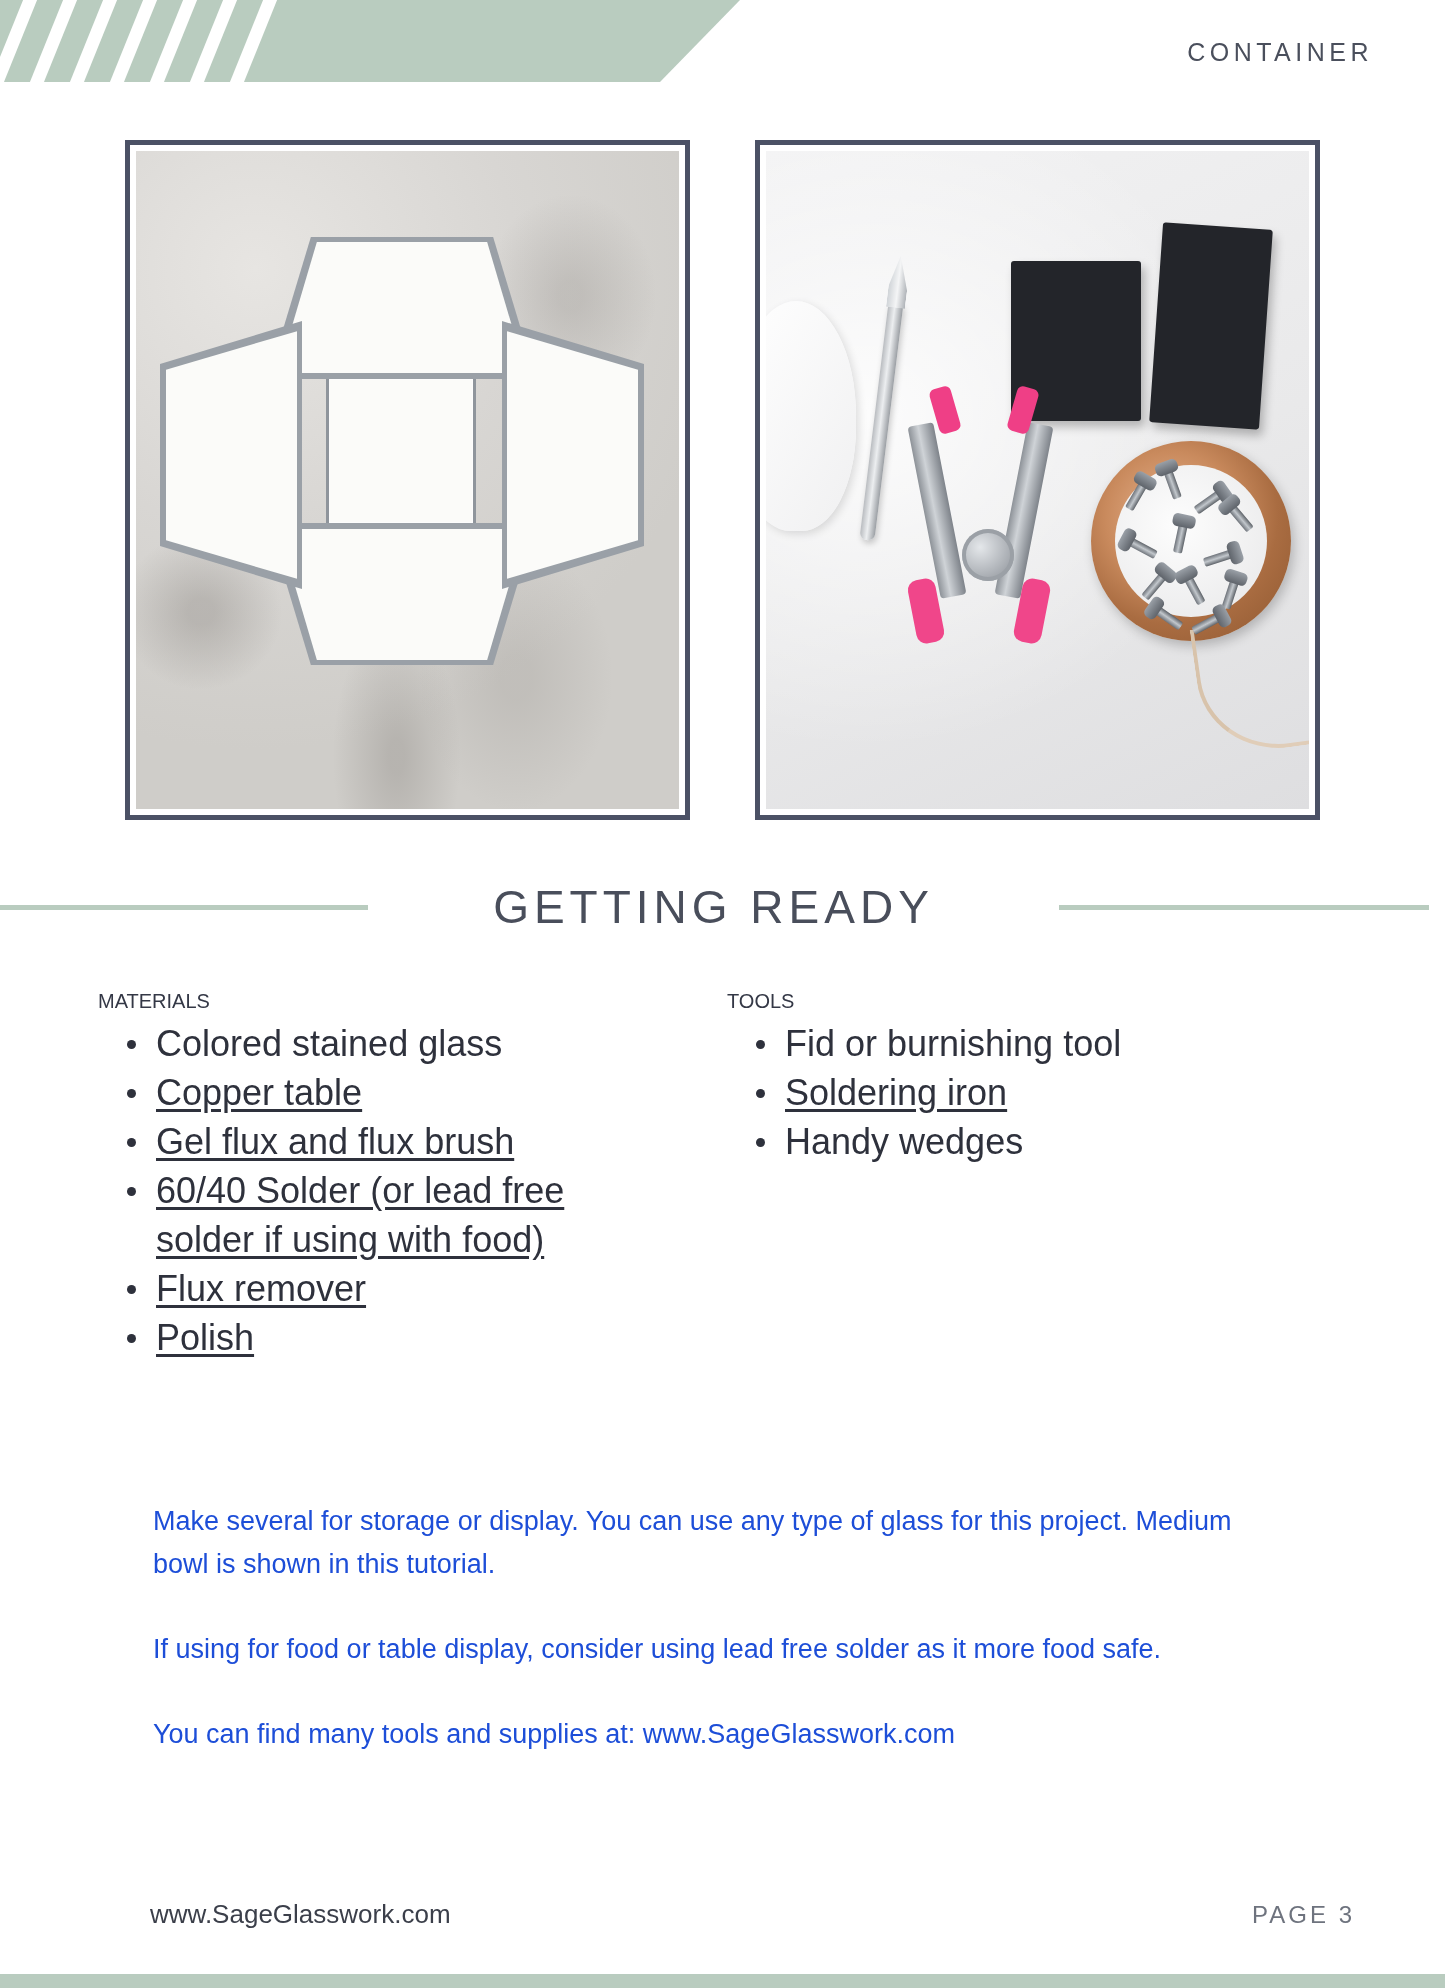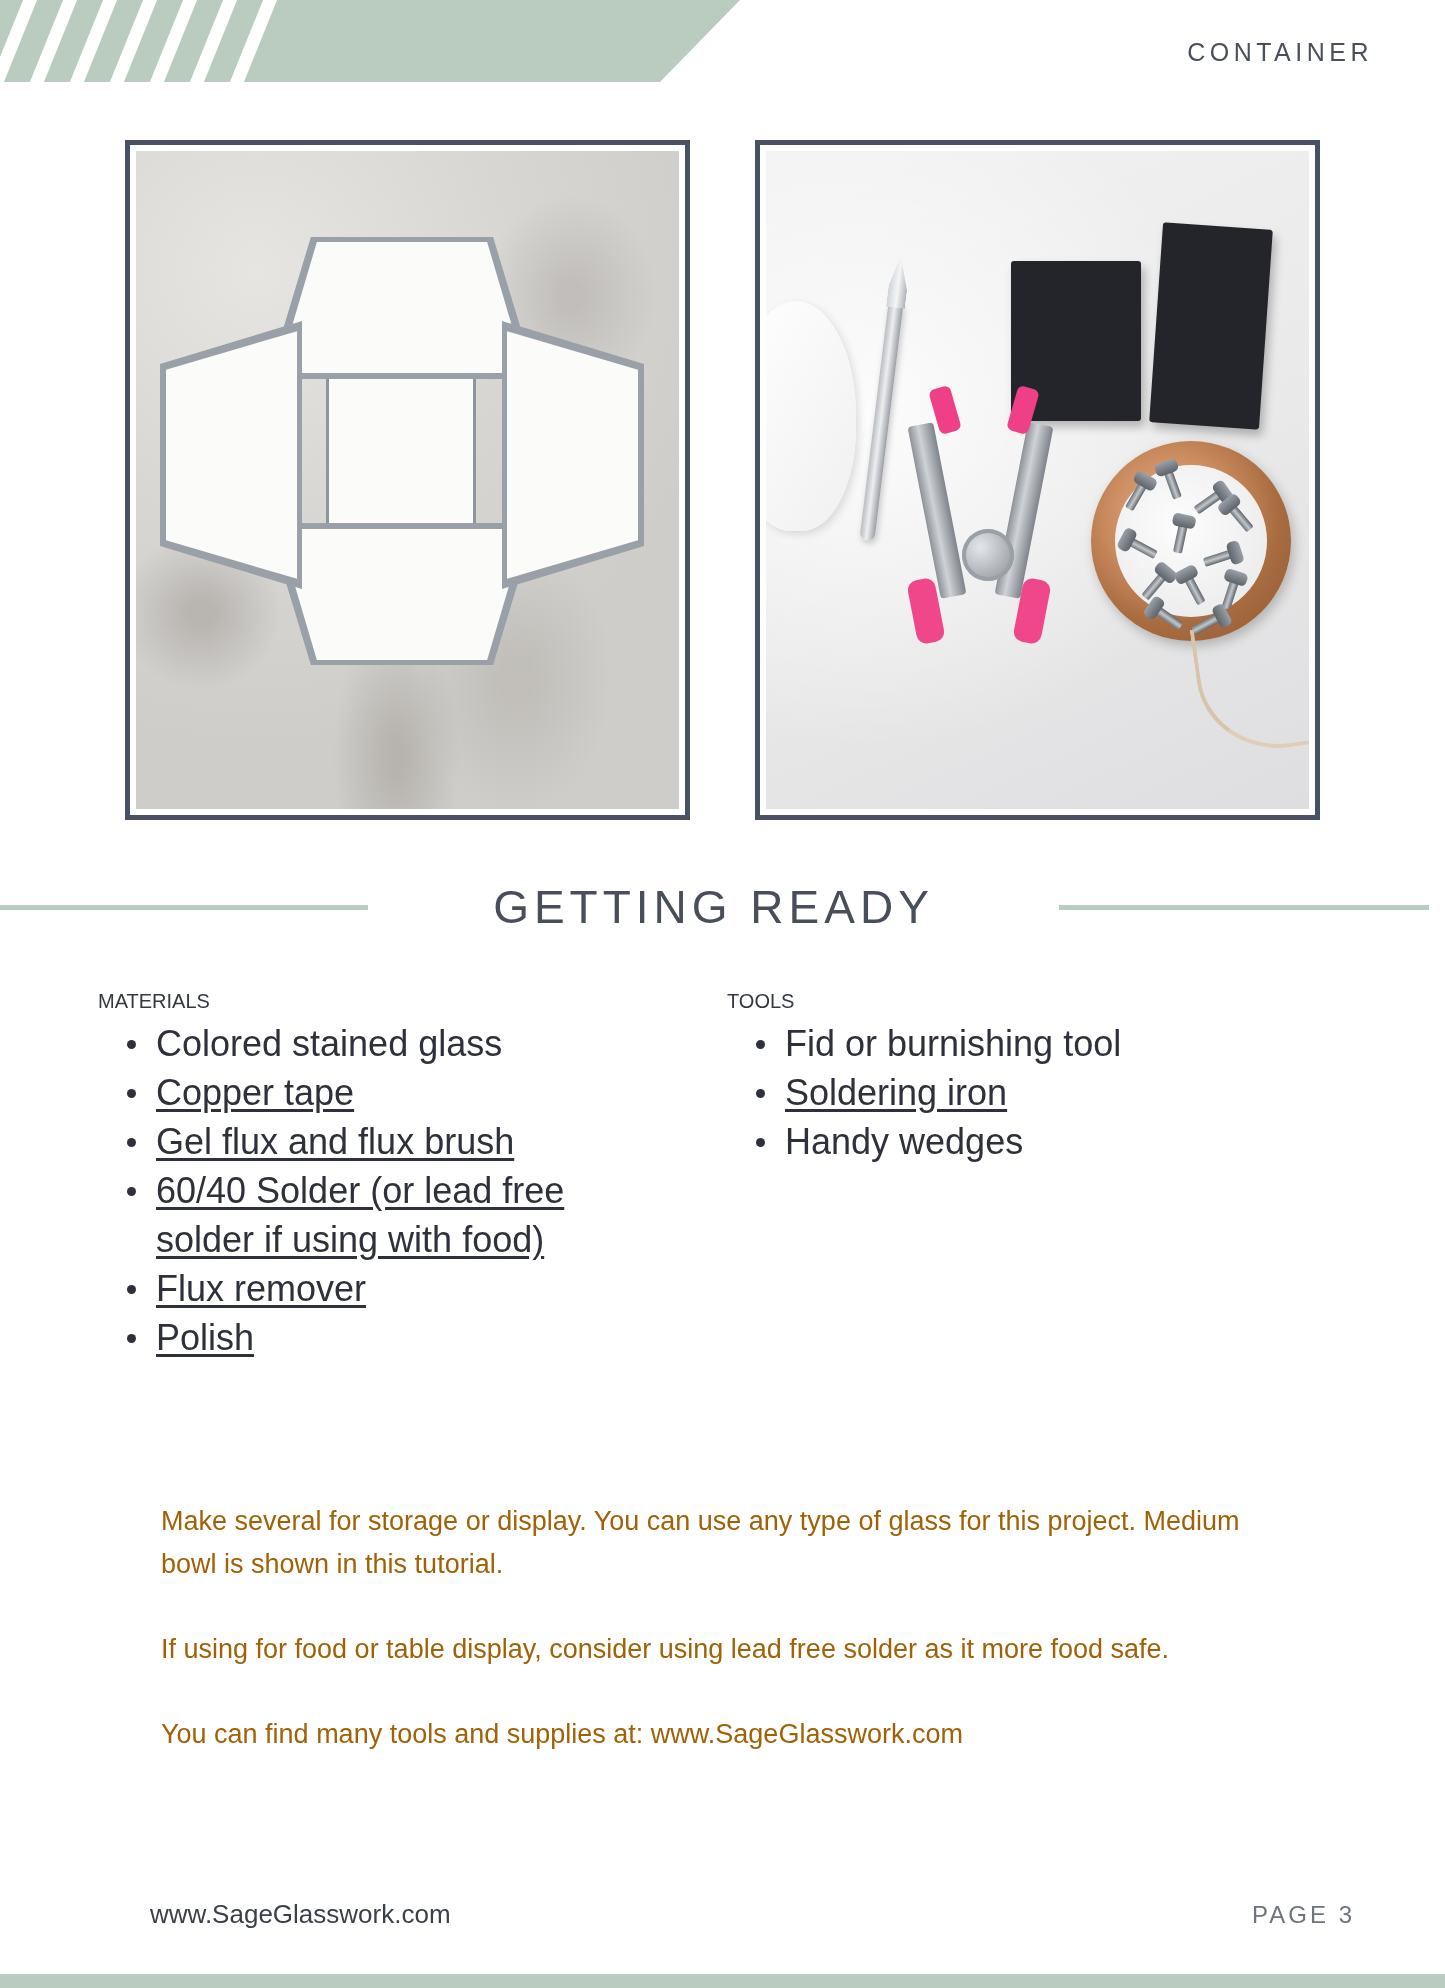--- a/index.html
+++ b/index.html
@@ -281,24 +281,24 @@
   .u { text-decoration: underline; text-underline-offset: 4px; }
 
   
   .body-copy {
     position: absolute;
     top: 1500px;
     left: 145px;
     width: 1135px;
   }
   .body-copy p {
-    margin: 0 0 42px 16px;
+    margin: 0 0 42px 8px;
     font-size: 27px;
     line-height: 43px;
-    color: #a16207;
+    color: #1d4ed8;
     max-width: 1115px;
   }
 
   
   .footer {
     position: absolute;
     bottom: 58px;
     left: 0;
     width: 1445px;
     padding: 0 90px 0 150px;
@@ -415,21 +415,21 @@
   <div class="rule left"></div>
   <div class="section-title">GETTING READY</div>
   <div class="rule right"></div>
 </div>
 
 <div class="lists">
   <div class="col-materials">
     <div class="col-head">MATERIALS</div>
     <ul class="bullets">
       <li><span>Colored stained glass</span></li>
-      <li><span class="u">Copper tape</span></li>
+      <li><span class="u">Copper table</span></li>
       <li><span class="u">Gel flux and flux brush</span></li>
       <li><span class="u">60/40 Solder (or lead free solder if using with food)</span></li>
       <li><span class="u">Flux remover</span></li>
       <li><span class="u">Polish</span></li>
     </ul>
   </div>
 
   <div class="col-tools">
     <div class="col-head">TOOLS</div>
     <ul class="bullets">

